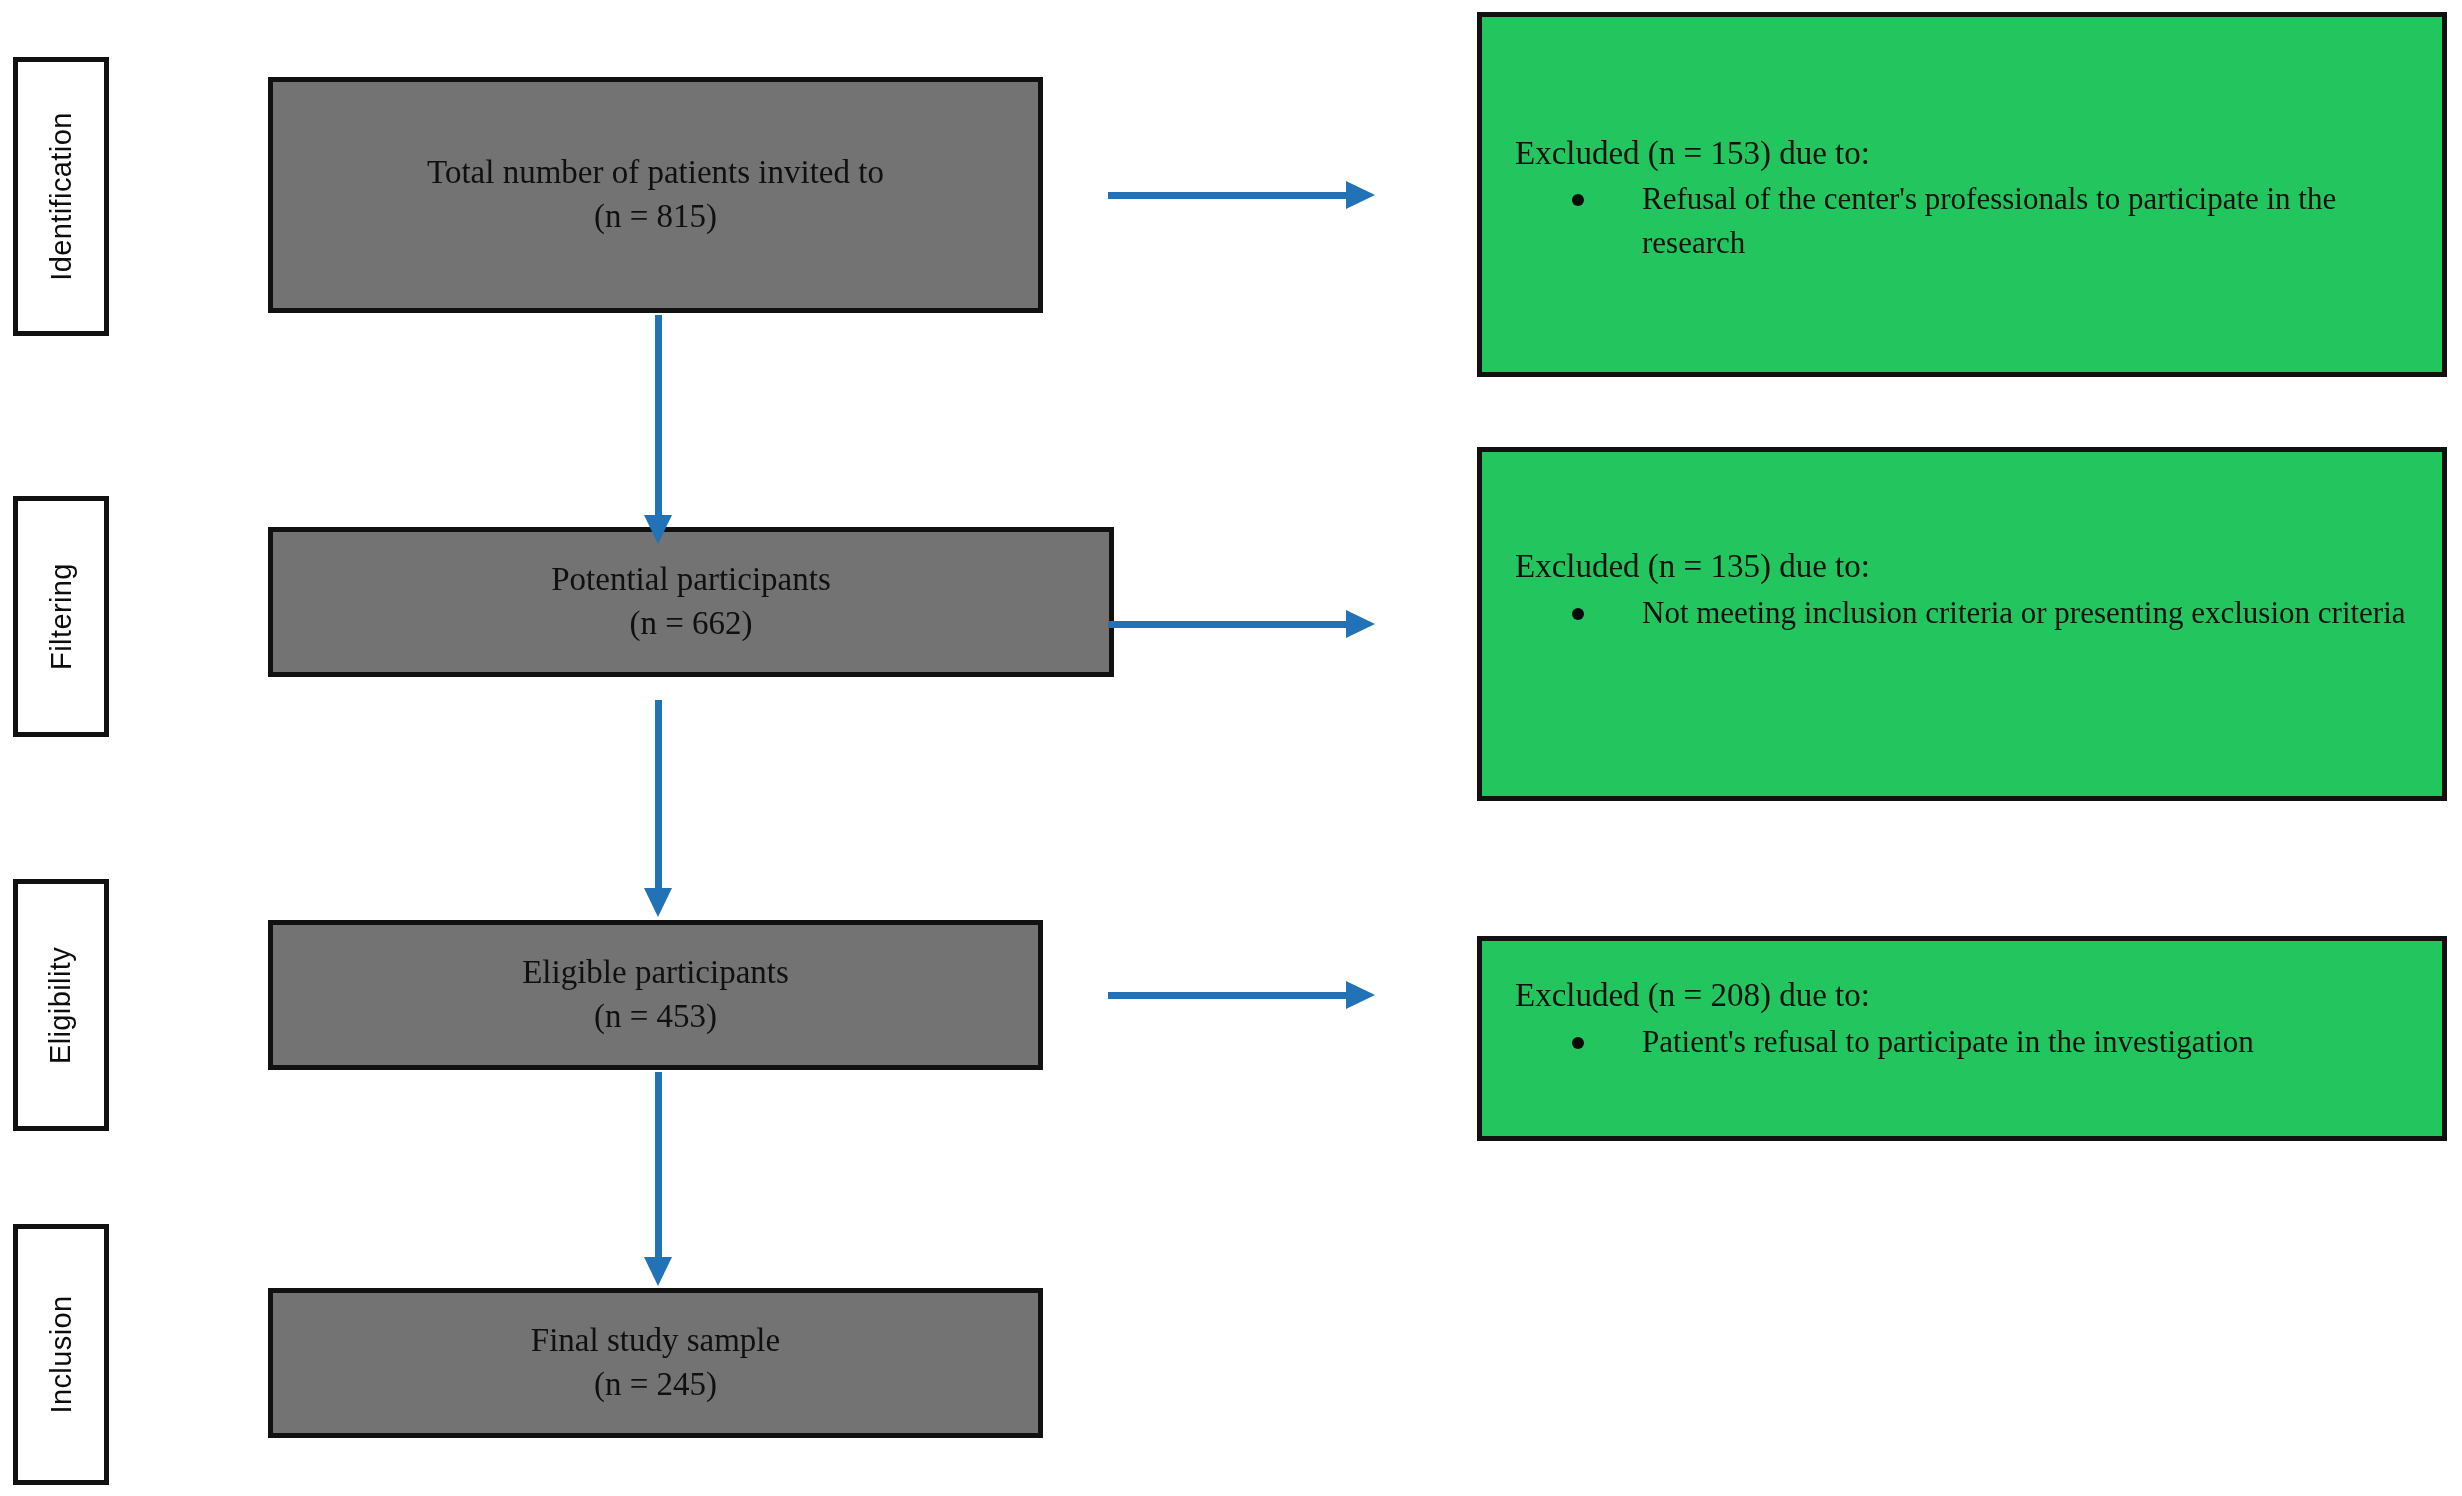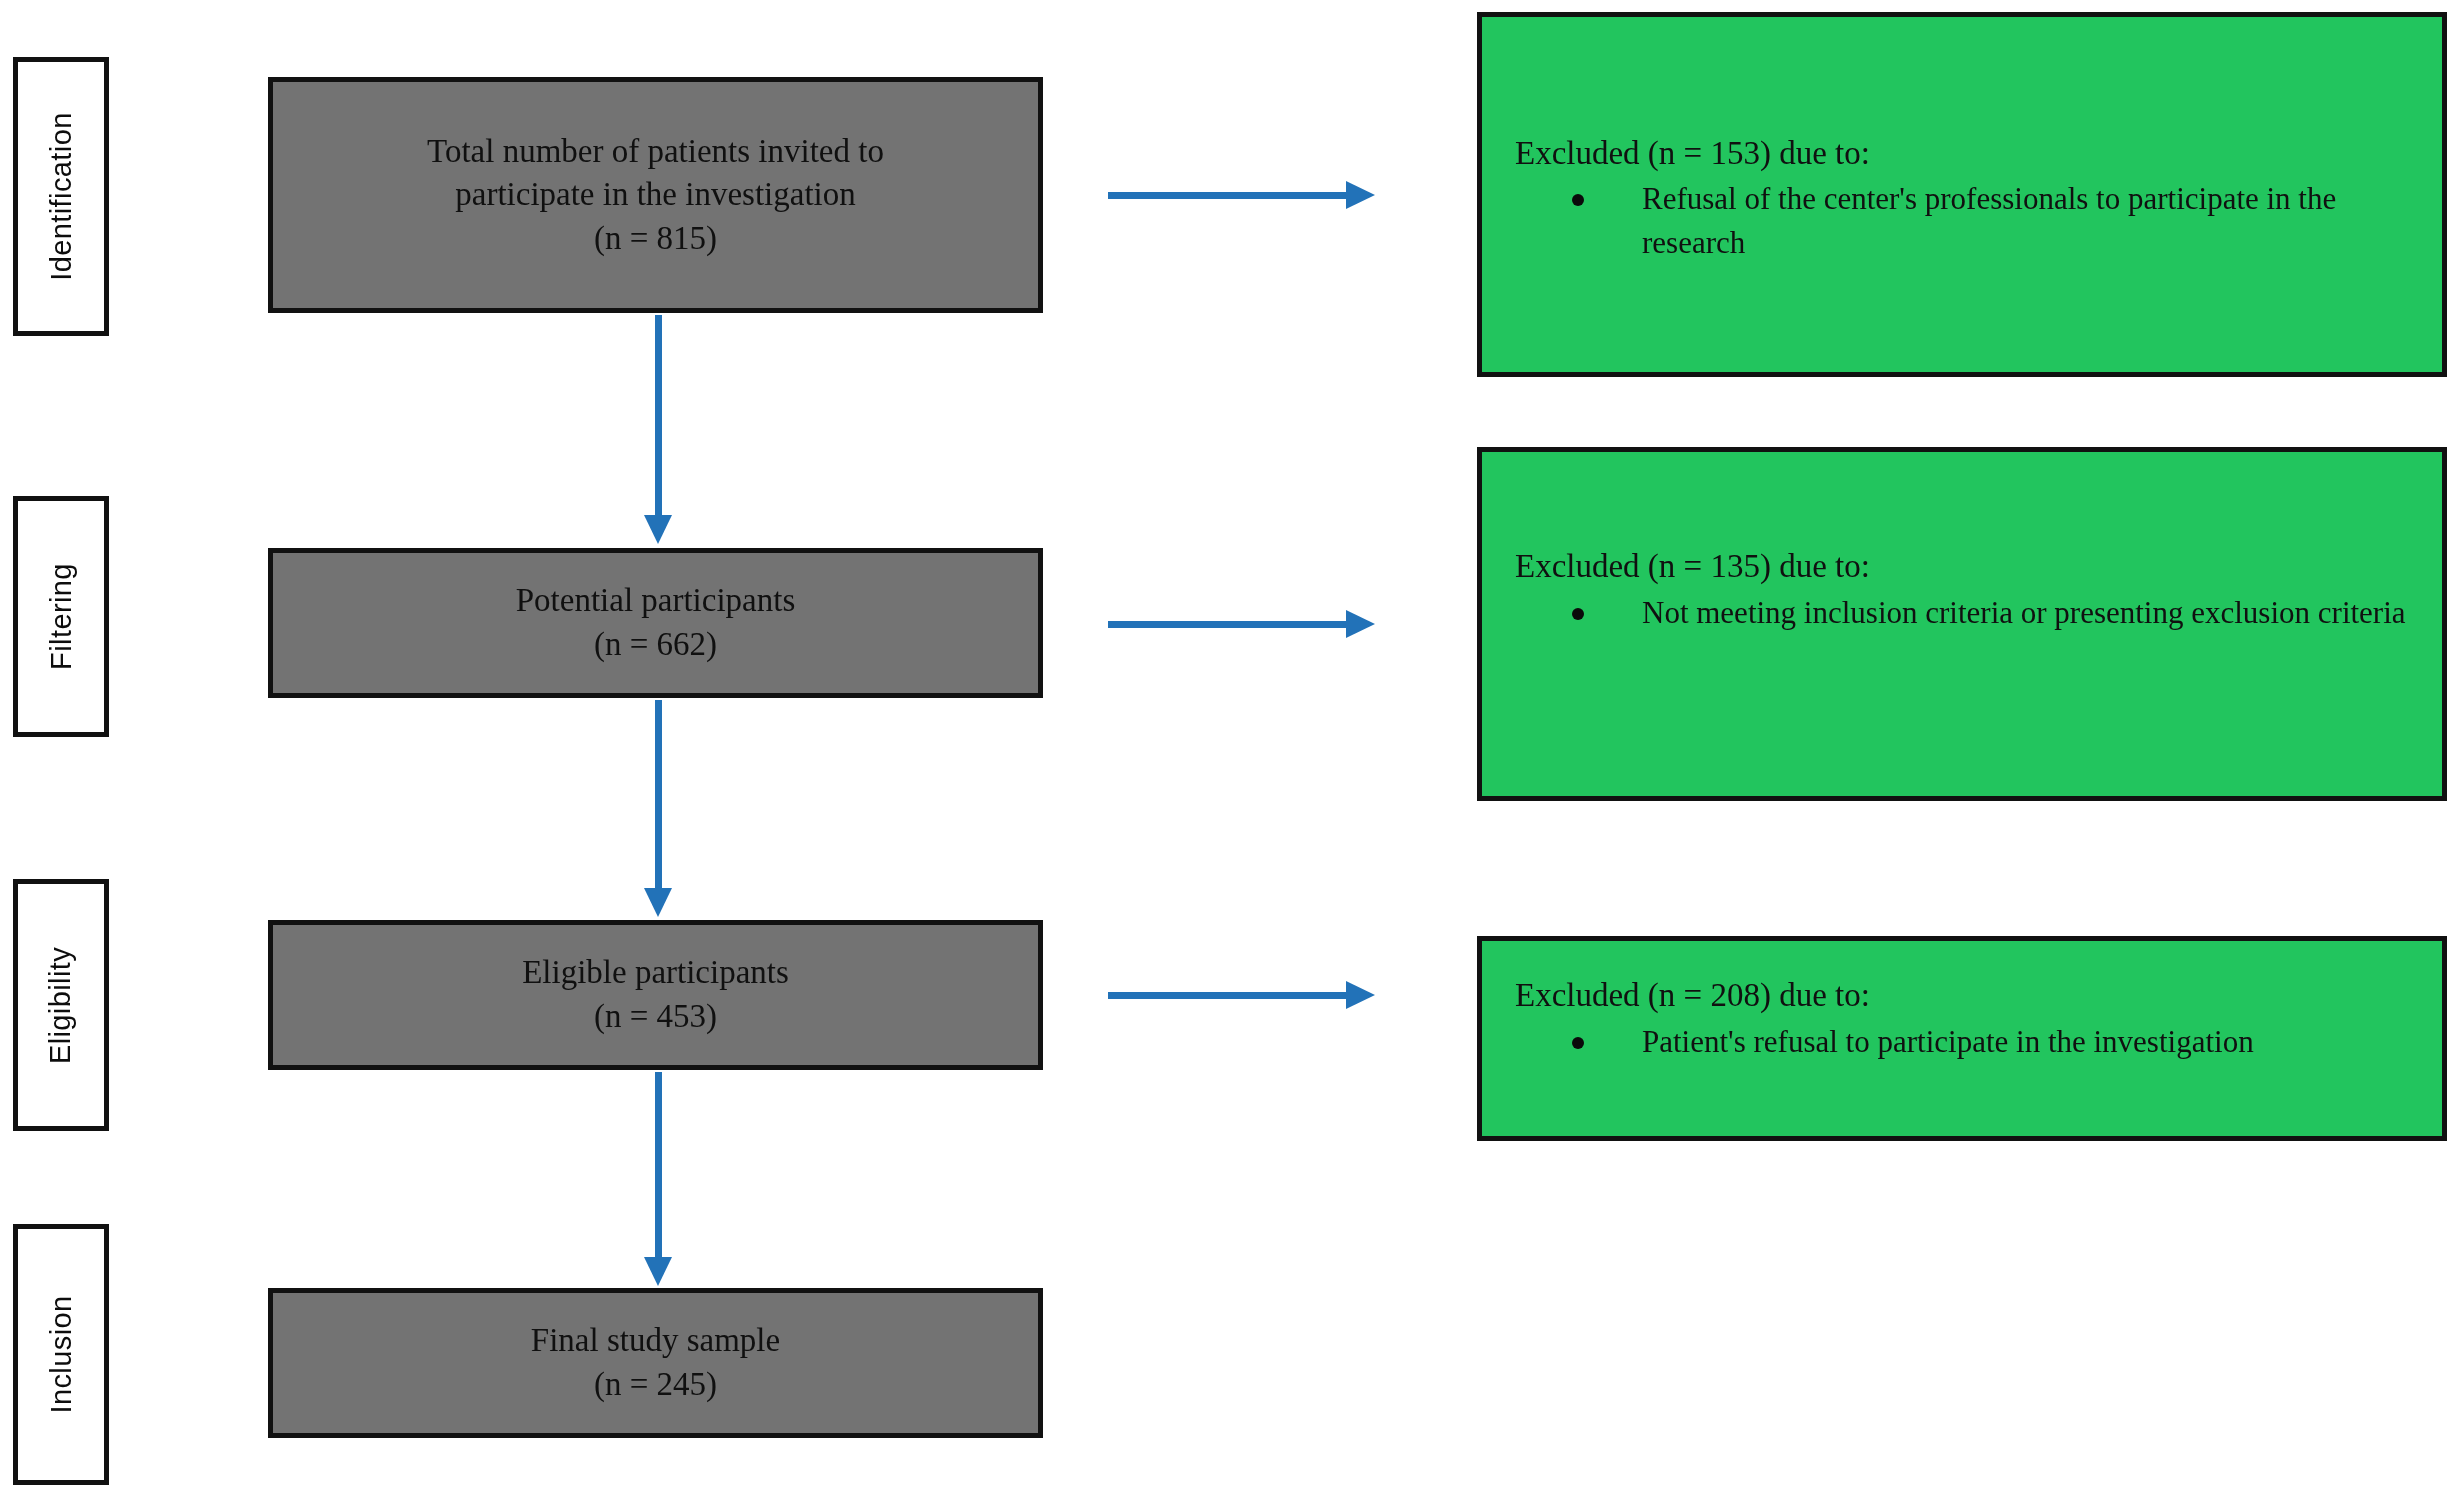--- a/index.html
+++ b/index.html
@@ -158,25 +158,24 @@
   <div class="stage-box" style="left:13px; top:879px; width:96px; height:252px;">
     <span class="stage-label">Eligibility</span>
   </div>
 
   <div class="stage-box" style="left:13px; top:1224px; width:96px; height:261px;">
     <span class="stage-label">Inclusion</span>
   </div>
 
   <div class="flow-box" style="left:268px; top:77px; width:775px; height:236px;">
     <div class="flow-line">Total number of patients invited to</div>
-    <div class="flow-line">participate in the investigation</div>
     <div class="flow-line">(n = 815)</div>
   </div>
 
-  <div class="flow-box" style="left:268px; top:548px; width:775px; height:150px;">
+  <div class="flow-box" style="left:268px; top:527px; width:846px; height:150px;">
     <div class="flow-line">Potential participants</div>
     <div class="flow-line">(n = 662)</div>
   </div>
 
   <div class="flow-box" style="left:268px; top:920px; width:775px; height:150px;">
     <div class="flow-line">Eligible participants</div>
     <div class="flow-line">(n = 453)</div>
   </div>
 
   <div class="flow-box" style="left:268px; top:1288px; width:775px; height:150px;">

